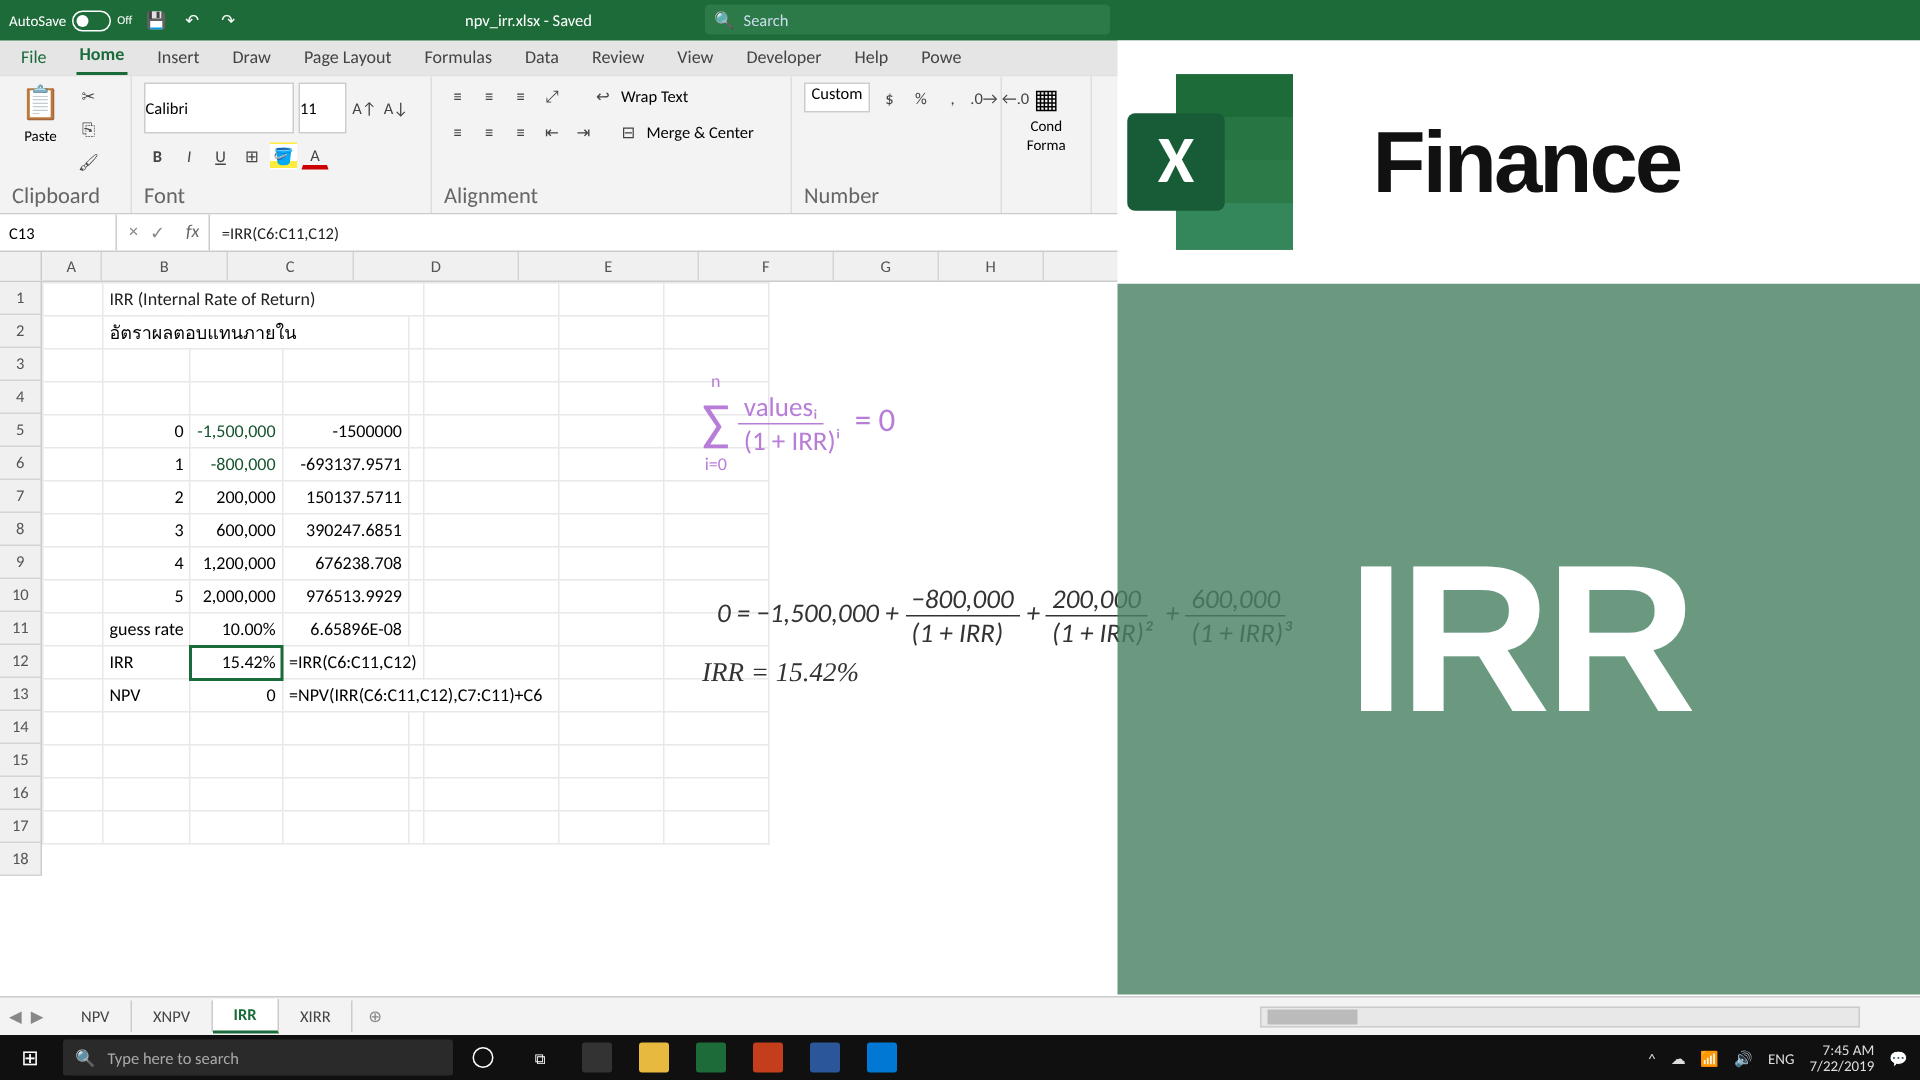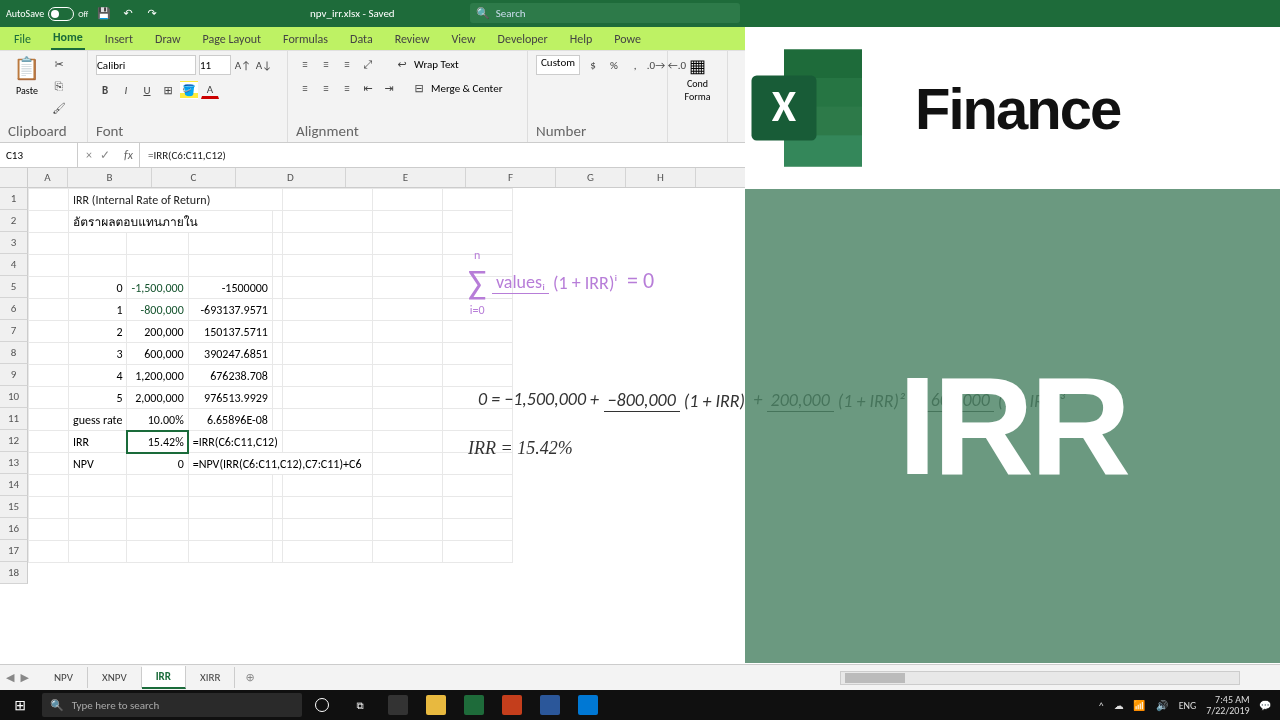--- a/index.html
+++ b/index.html
@@ -5,32 +5,32 @@
   * { margin:0; padding:0; box-sizing:border-box; font-family:"Segoe UI",Calibri,Arial,sans-serif; }
   body { width:1280px; height:720px; background:#fff; position:relative; overflow:hidden; font-size:12px; }
   .titlebar { height:27px; background:linear-gradient(#1e6b3a,#1e6b3a); display:flex; align-items:center; color:#fff; font-size:11px; position:relative; }
   .titlebar .left { display:flex; align-items:center; gap:8px; padding-left:6px; }
   .autosave { display:flex; align-items:center; gap:4px; font-size:10px; }
   .toggle { width:26px; height:14px; border:1px solid #fff; border-radius:8px; position:relative; }
   .toggle::after { content:""; width:8px; height:8px; background:#fff; border-radius:50%; position:absolute; left:2px; top:2px; }
   .qat-icon { width:16px; height:16px; display:flex; align-items:center; justify-content:center; color:#fff; }
   .title-center { position:absolute; left:50%; transform:translateX(-50%); left:310px; transform:none; font-size:11px; }
   .searchbar { position:absolute; left:470px; top:3px; width:270px; height:20px; background:#2d7a49; border-radius:3px; display:flex; align-items:center; padding:0 6px; color:#cde; font-size:11px; gap:6px;}
-  .menubar { height:24px; background:#bef264; display:flex; align-items:flex-end; padding-left:12px; gap:18px; font-size:12px; border-bottom:1px solid #e0e0e0; }
+  .menubar { height:24px; background:#e5e5e5; display:flex; align-items:flex-end; padding-left:12px; gap:18px; font-size:12px; border-bottom:1px solid #e0e0e0; }
   .menubar span { padding:4px 2px; cursor:pointer; color:#444; }
   .menubar .home { color:#1a6b3a; border-bottom:2px solid #1a6b3a; font-weight:600; }
   .menubar .file { color:#1a6b3a; font-weight:500;}
   .ribbon { height:92px; background:#f3f3f3; display:flex; border-bottom:1px solid #ccc; }
   .group { border-right:1px solid #ddd; padding:4px 8px 2px 8px; display:flex; flex-direction:column; justify-content:space-between; }
   .group-label { text-align:left; font-size:15px; color:#666; padding-top:2px; }
   .clipboard-main { display:flex; gap:4px; }
   .paste-btn { width:38px; display:flex; flex-direction:column; align-items:center; font-size:10px; gap:2px;}
   .clip-side { display:flex; flex-direction:column; gap:4px; justify-content:center;}
   .fontline { display:flex; align-items:center; gap:3px; }
-  .fontline select, .fontline input { font-size:11px; height:20px; border:1px solid #ccc; background:#fff;}
+  .fontline select, .fontline input { font-size:11px; height:34px; border:1px solid #ccc; background:#fff;}
   .btn-sm { width:18px; height:18px; border:1px solid transparent; display:inline-flex; align-items:center; justify-content:center; font-size:11px; color:#444; }
   .number-group { display:flex; flex-direction:row; gap:4px; }
   .num-sel { width:120px; height:20px; border:1px solid #ccc; font-size:11px; padding:0 4px; background:#fff;}
   .nameformula { height:25px; border-bottom:1px solid #ccc; display:flex; align-items:center; background:#fff; }
   .namebox { width:78px; border-right:1px solid #ccc; height:100%; display:flex; align-items:center; padding:0 6px; font-size:11px; }
   .fx-btns { display:flex; align-items:center; gap:8px; padding:0 8px; color:#888; font-size:12px;}
   .fx-label { font-style:italic; color:#666; padding:0 6px; border-right:1px solid #ccc; height:100%; display:flex; align-items:center;}
   .formula-input { flex:1; padding:0 8px; font-size:11px; color:#222; }
   .sheet { position:relative; background:#fff; height:440px; }
   .colhead { display:flex; height:20px; background:#f0f0f0; border-bottom:1px solid #ccc; font-size:11px; color:#555; }
@@ -62,21 +62,21 @@
   .task-icon .box { width:20px; height:20px; border-radius:2px; }
   .tray { margin-left:auto; display:flex; align-items:center; gap:10px; padding-right:8px; font-size:10px; color:#ddd;}
   .overlay-right { position:absolute; top:27px; right:0; width:535px; height:162px; background:#fff; z-index:5; display:flex; align-items:center; }
   .overlay-right .fin { font-size:58px; font-weight:800; color:#111; font-family:Arial,sans-serif; margin-left:40px; letter-spacing:-2px;}
   .overlay-green { position:absolute; top:189px; right:0; width:535px; height:474px; background:rgba(74,130,100,0.82); z-index:4; display:flex; align-items:center; justify-content:center;}
   .overlay-green .bigtxt { font-size:140px; font-weight:600; color:#fff; font-family:Arial,sans-serif; letter-spacing:-4px;}
   .equation-area { position:absolute; left:440px; top:60px; font-family:"Cambria Math",serif; color:#b77dd8; font-size:22px;}
   .equation2 { position:absolute; left:450px; top:200px; font-family:"Cambria Math",serif; font-style:italic; color:#333; font-size:18px;}
   .equation3 { position:absolute; left:440px; top:250px; font-family:"Cambria Math",serif; font-style:italic; color:#333; font-size:18px;}
   .sigma { font-size:34px; font-style:normal;}
-  .frac { display:inline-flex; flex-direction:row; align-items:flex-end; vertical-align:middle; font-size:18px;}
+  .frac { display:inline-flex; flex-direction:column; align-items:flex-start; vertical-align:middle; font-size:18px;}
   .frac .top { border-bottom:1.5px solid #b77dd8; padding:0 4px;}
   .frac .bot { padding:0 4px;}
   .frac2 .top { border-bottom:1px solid #333;}
   svg.logo { width:130px; height:130px; }
 </style>
 </head>
 <body>
 
 <div class="titlebar">
   <div class="left">

